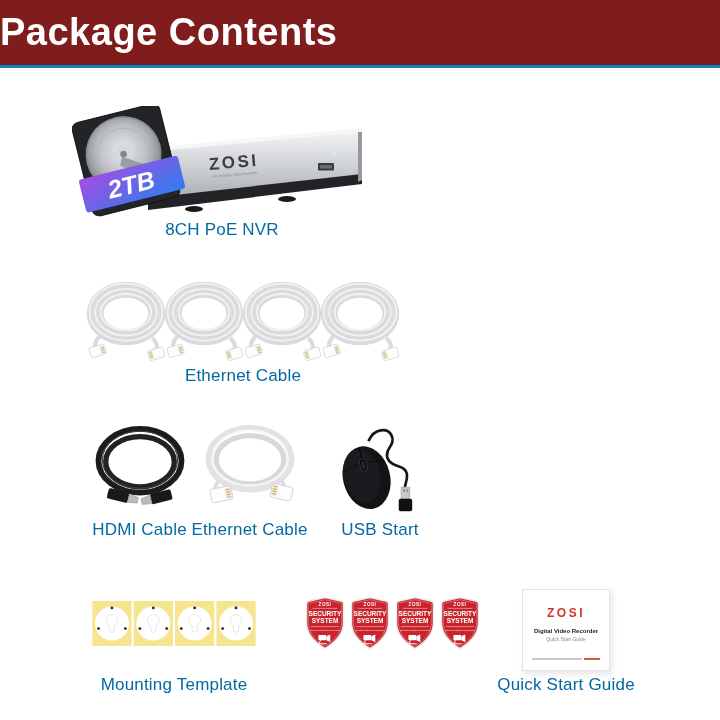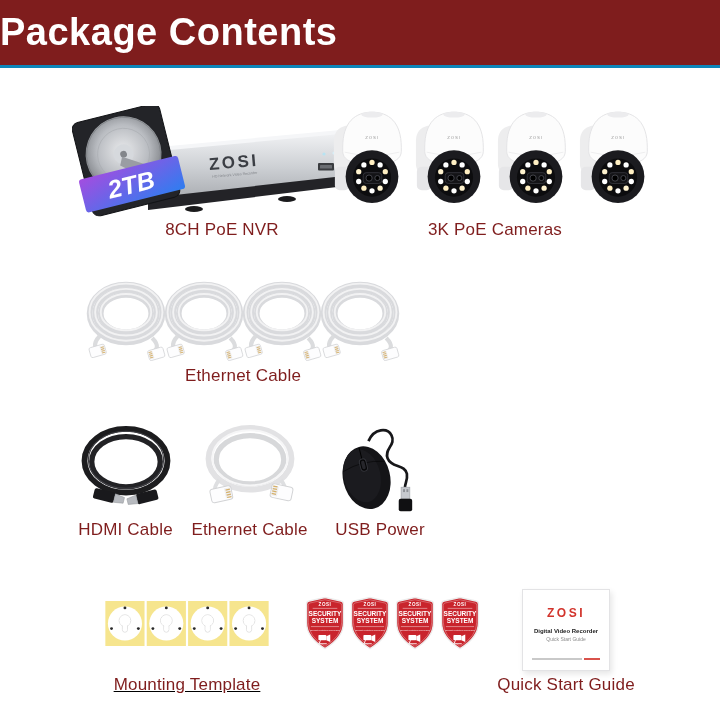--- a/index.html
+++ b/index.html
@@ -5,36 +5,36 @@
   html,body{margin:0;padding:0;background:#fff;}
   .stage{position:relative;width:720px;height:720px;background:#ffffff;overflow:hidden;
          font-family:"Liberation Sans",sans-serif;}
   
   .banner{position:absolute;left:0;top:0;width:720px;height:65px;background:#7f1d1d;
           border-bottom:3px solid #0d86ba;display:flex;align-items:center;justify-content:flex-start;}
   .banner-title{color:#ffffff;font-size:38px;font-weight:bold;letter-spacing:.5px;}
   
   .item{position:absolute;display:flex;flex-direction:column;align-items:center;}
   .img{display:flex;justify-content:center;align-items:flex-start;width:100%;}
-  .label{font-size:17px;color:#7f1d1d;text-align:left;letter-spacing:.2px;white-space:nowrap;}
+  .label{font-size:17px;color:#0369a1;text-align:left;letter-spacing:.2px;white-space:nowrap;}
   
   #it-nvr{left:66px;top:106px;width:312px;} #it-nvr .img{height:114px;}
   #it-cams{left:330px;top:106px;width:330px;} #it-cams .img{height:114px;}
   
   #it-eth4{left:83px;top:268px;width:320px;} #it-eth4 .img{height:98px;padding-top:10px;box-sizing:border-box;}
   #it-power{left:440px;top:268px;width:180px;} #it-power .img{height:98px;}
   
-  #it-hdmi{left:68px;top:420px;width:115px;} 
+  #it-hdmi{left:82px;top:420px;width:115px;} 
   #it-eth1{left:192px;top:420px;width:115px;}
   #it-mouse{left:325px;top:420px;width:110px;}
   #it-screws{left:438px;top:420px;width:215px;}
   #it-hdmi .img,#it-eth1 .img,#it-mouse .img{height:100px;}
   #it-screws .img{height:100px;padding-top:24px;box-sizing:border-box;}
   
-  #it-tpl{left:105px;top:585px;width:164px;text-decoration:underline;} #it-tpl .img{height:90px;padding-top:16px;box-sizing:border-box;}
+  #it-tpl{left:92px;top:585px;width:164px;} #it-tpl .img{height:90px;padding-top:16px;box-sizing:border-box;}
   #it-stick{left:297px;top:585px;width:190px;} #it-stick .img{height:90px;padding-top:11px;box-sizing:border-box;}
   #it-guide{left:518px;top:585px;width:96px;} #it-guide .img{height:90px;padding-top:4px;box-sizing:border-box;}
   .coil-svg{margin-left:-8px;} .coil-svg:first-child{margin-left:0;}
   .cam-svg{margin-left:-2px;} .cam-svg:first-child{margin-left:0;}
   .shield-svg{margin-left:1px;}
   
   .book{width:86px;height:80px;background:#ffffff;border:1px solid #e3e3e5;position:relative;
         box-shadow:2px 3px 6px rgba(0,0,0,.10);display:flex;flex-direction:column;align-items:center;}
   .book-brand{margin-top:16px;color:#d2342c;font-weight:bold;font-size:12px;letter-spacing:2.5px;}
   .book-title{margin-top:8px;font-size:6px;font-weight:bold;color:#242424;}
@@ -214,37 +214,20 @@
           <polygon points="50,44 82,64 74,76 46,52" fill="#9a9da3"></polygon>
           <circle cx="79" cy="70" r="5.5" fill="#6c6f74"></circle>
           <rect x="2" y="56" width="102" height="34" rx="3" fill="url(#g2TB)"></rect>
           <text x="52" y="82" text-anchor="middle" font-size="25" font-weight="bold" font-style="italic" fill="#ffffff">2TB</text>
         </g>
       </svg>
     </div>
     <div class="label">8CH PoE NVR</div>
   </section>
 
-  <section class="item" id="it-cams">
-    <div class="img">
-      <svg class="cam-svg" viewBox="0 0 86 110" width="84" height="108">
-          <use href="#gCam"></use>
-        </svg>
-      <svg class="cam-svg" viewBox="0 0 86 110" width="84" height="108">
-          <use href="#gCam"></use>
-        </svg>
-      <svg class="cam-svg" viewBox="0 0 86 110" width="84" height="108">
-          <use href="#gCam"></use>
-        </svg>
-      <svg class="cam-svg" viewBox="0 0 86 110" width="84" height="108">
-          <use href="#gCam"></use>
-        </svg>
-    </div>
-    <div class="label">3K PoE Cameras</div>
-  </section>
 
   <section class="item" id="it-eth4">
     <div class="img">
       <svg class="coil-svg" viewBox="0 0 92 94" width="86" height="88">
           <use href="#gCoil"></use>
         </svg>
       <svg class="coil-svg" viewBox="0 0 92 94" width="86" height="88">
           <use href="#gCoil"></use>
         </svg>
       <svg class="coil-svg" viewBox="0 0 92 94" width="86" height="88">
@@ -303,21 +286,21 @@
         <g transform="rotate(-14 40 60)">
           <ellipse cx="40" cy="60" rx="24.5" ry="33" fill="#141417"></ellipse>
           <ellipse cx="36" cy="57" rx="19" ry="28" fill="#1b1b1f"></ellipse>
           <path d="M40,28 L40,52" stroke="#000000" stroke-width="1"></path>
           <path d="M18,48 Q40,41 62,48" stroke="#000000" stroke-width=".8" opacity=".6" fill="none"></path>
           <rect x="36.5" y="40" width="7" height="13" rx="3.5" fill="#060607" stroke="#33343a" stroke-width="1"></rect>
           <rect x="38.2" y="42" width="3.6" height="9" rx="1.8" fill="#26262b"></rect>
         </g>
       </svg>
     </div>
-    <div class="label">USB Power</div>
+    <div class="label">USB Start</div>
   </section>
 
 
   <section class="item" id="it-tpl">
     <div class="img">
       <svg viewBox="0 0 225 62" width="164" height="45">
         <use href="#gTpl" x="0"></use>
           <use href="#gTpl" x="57"></use>
           <use href="#gTpl" x="114"></use>
           <use href="#gTpl" x="171"></use>

